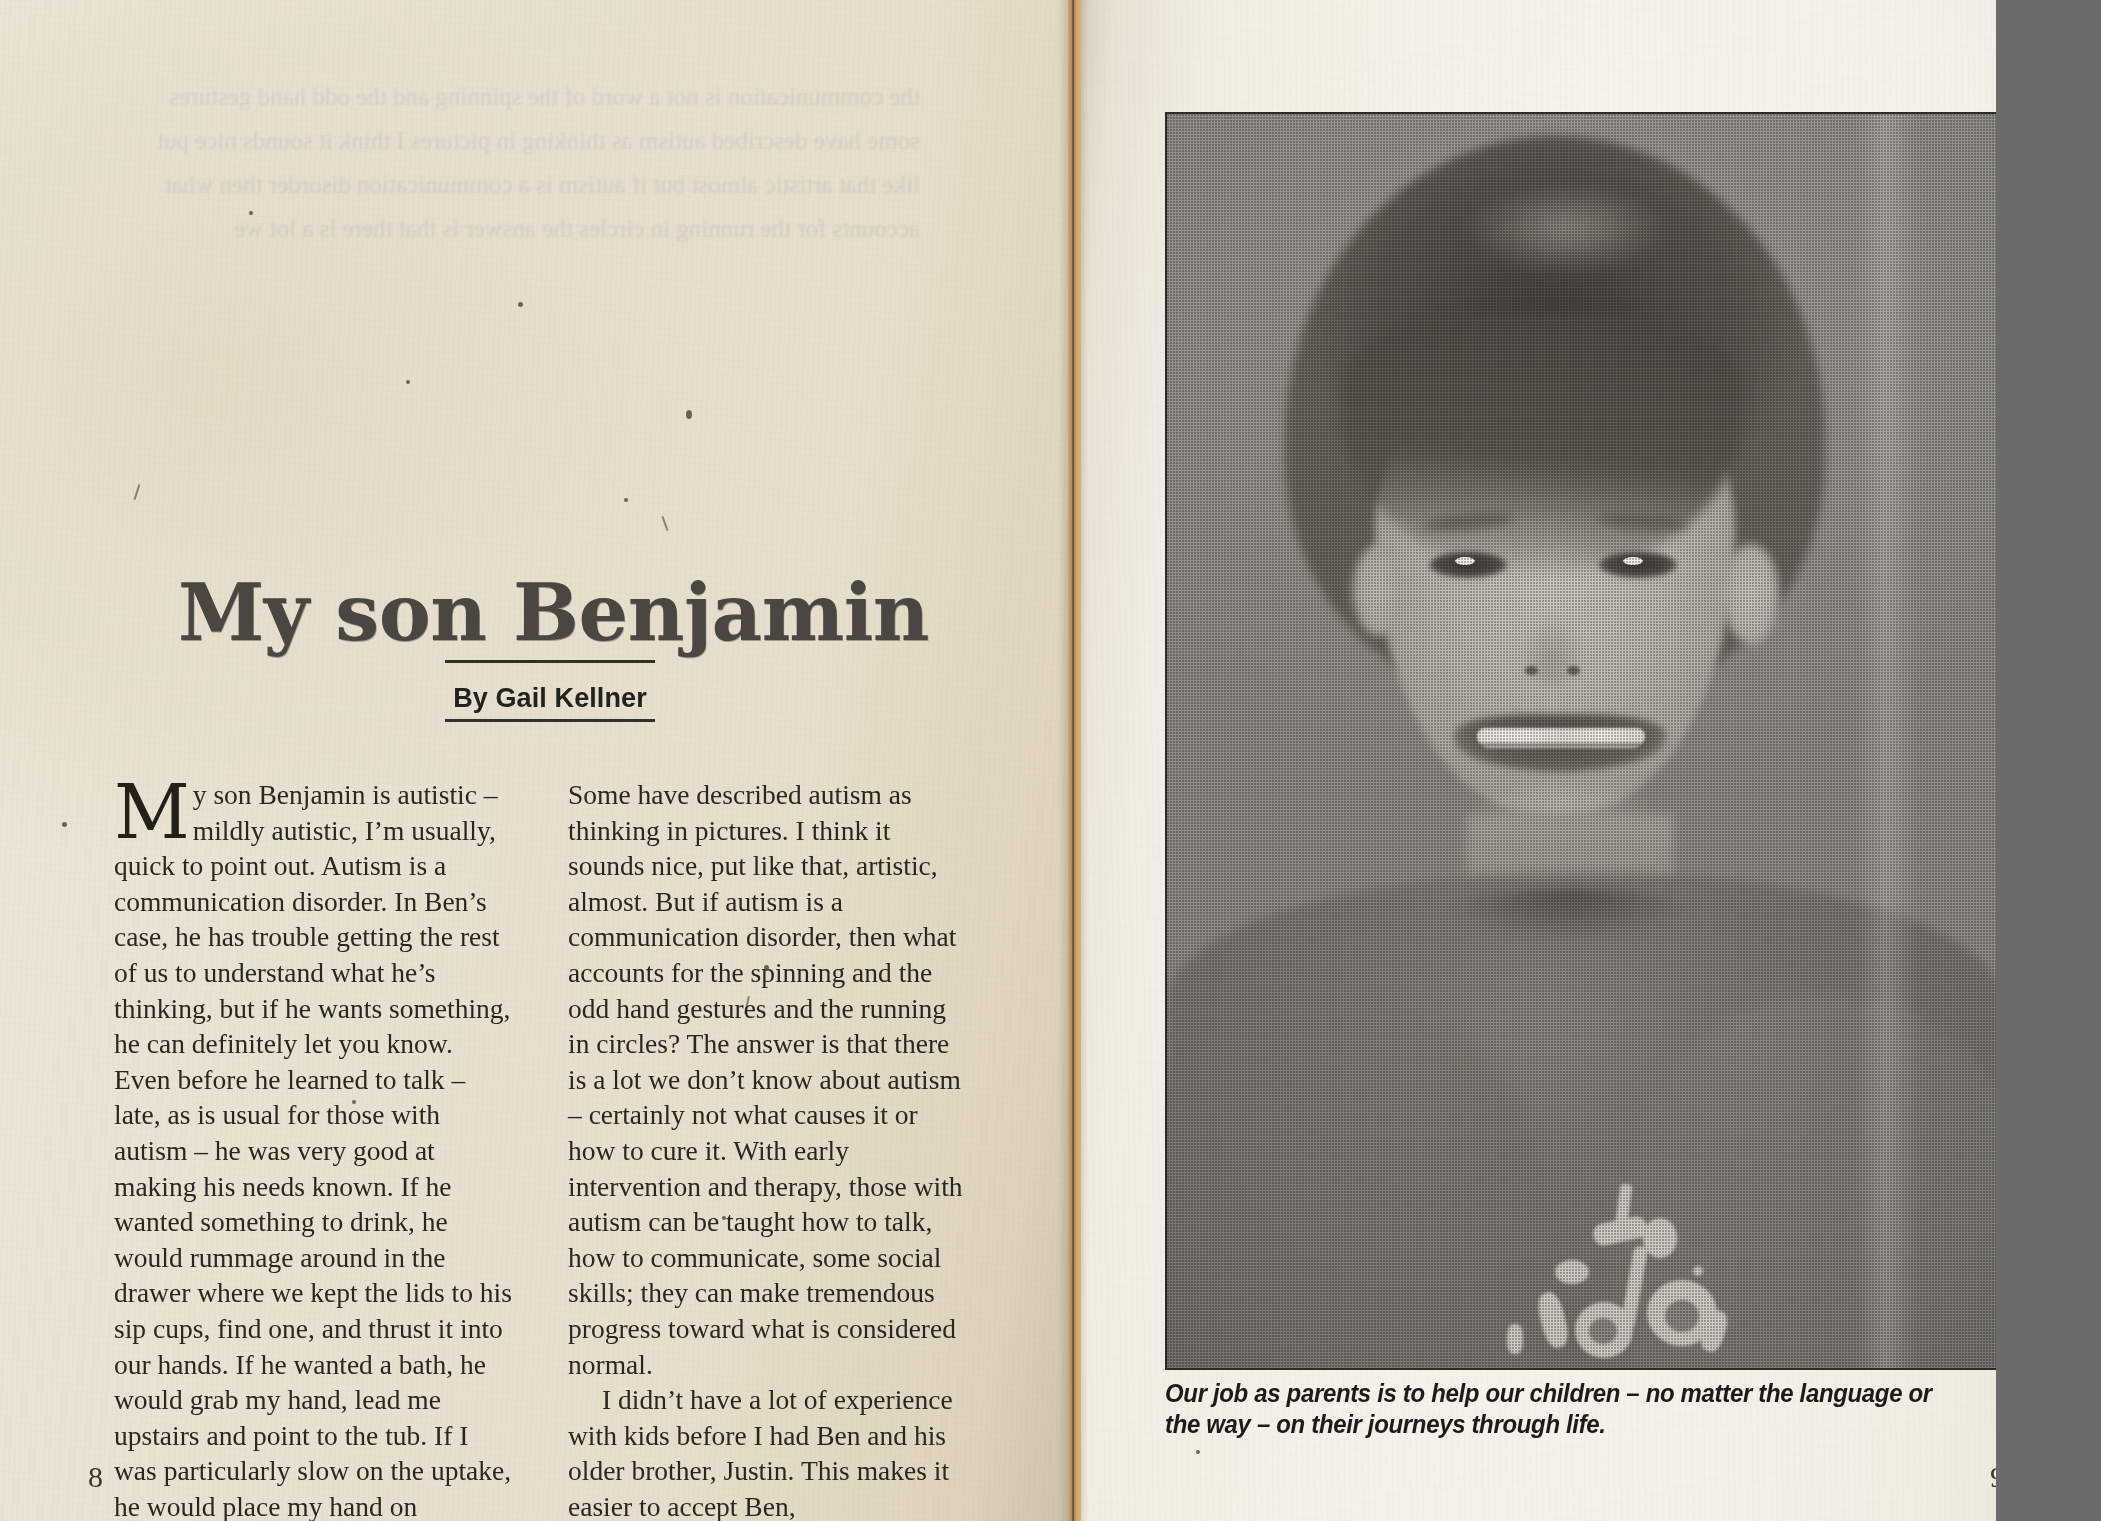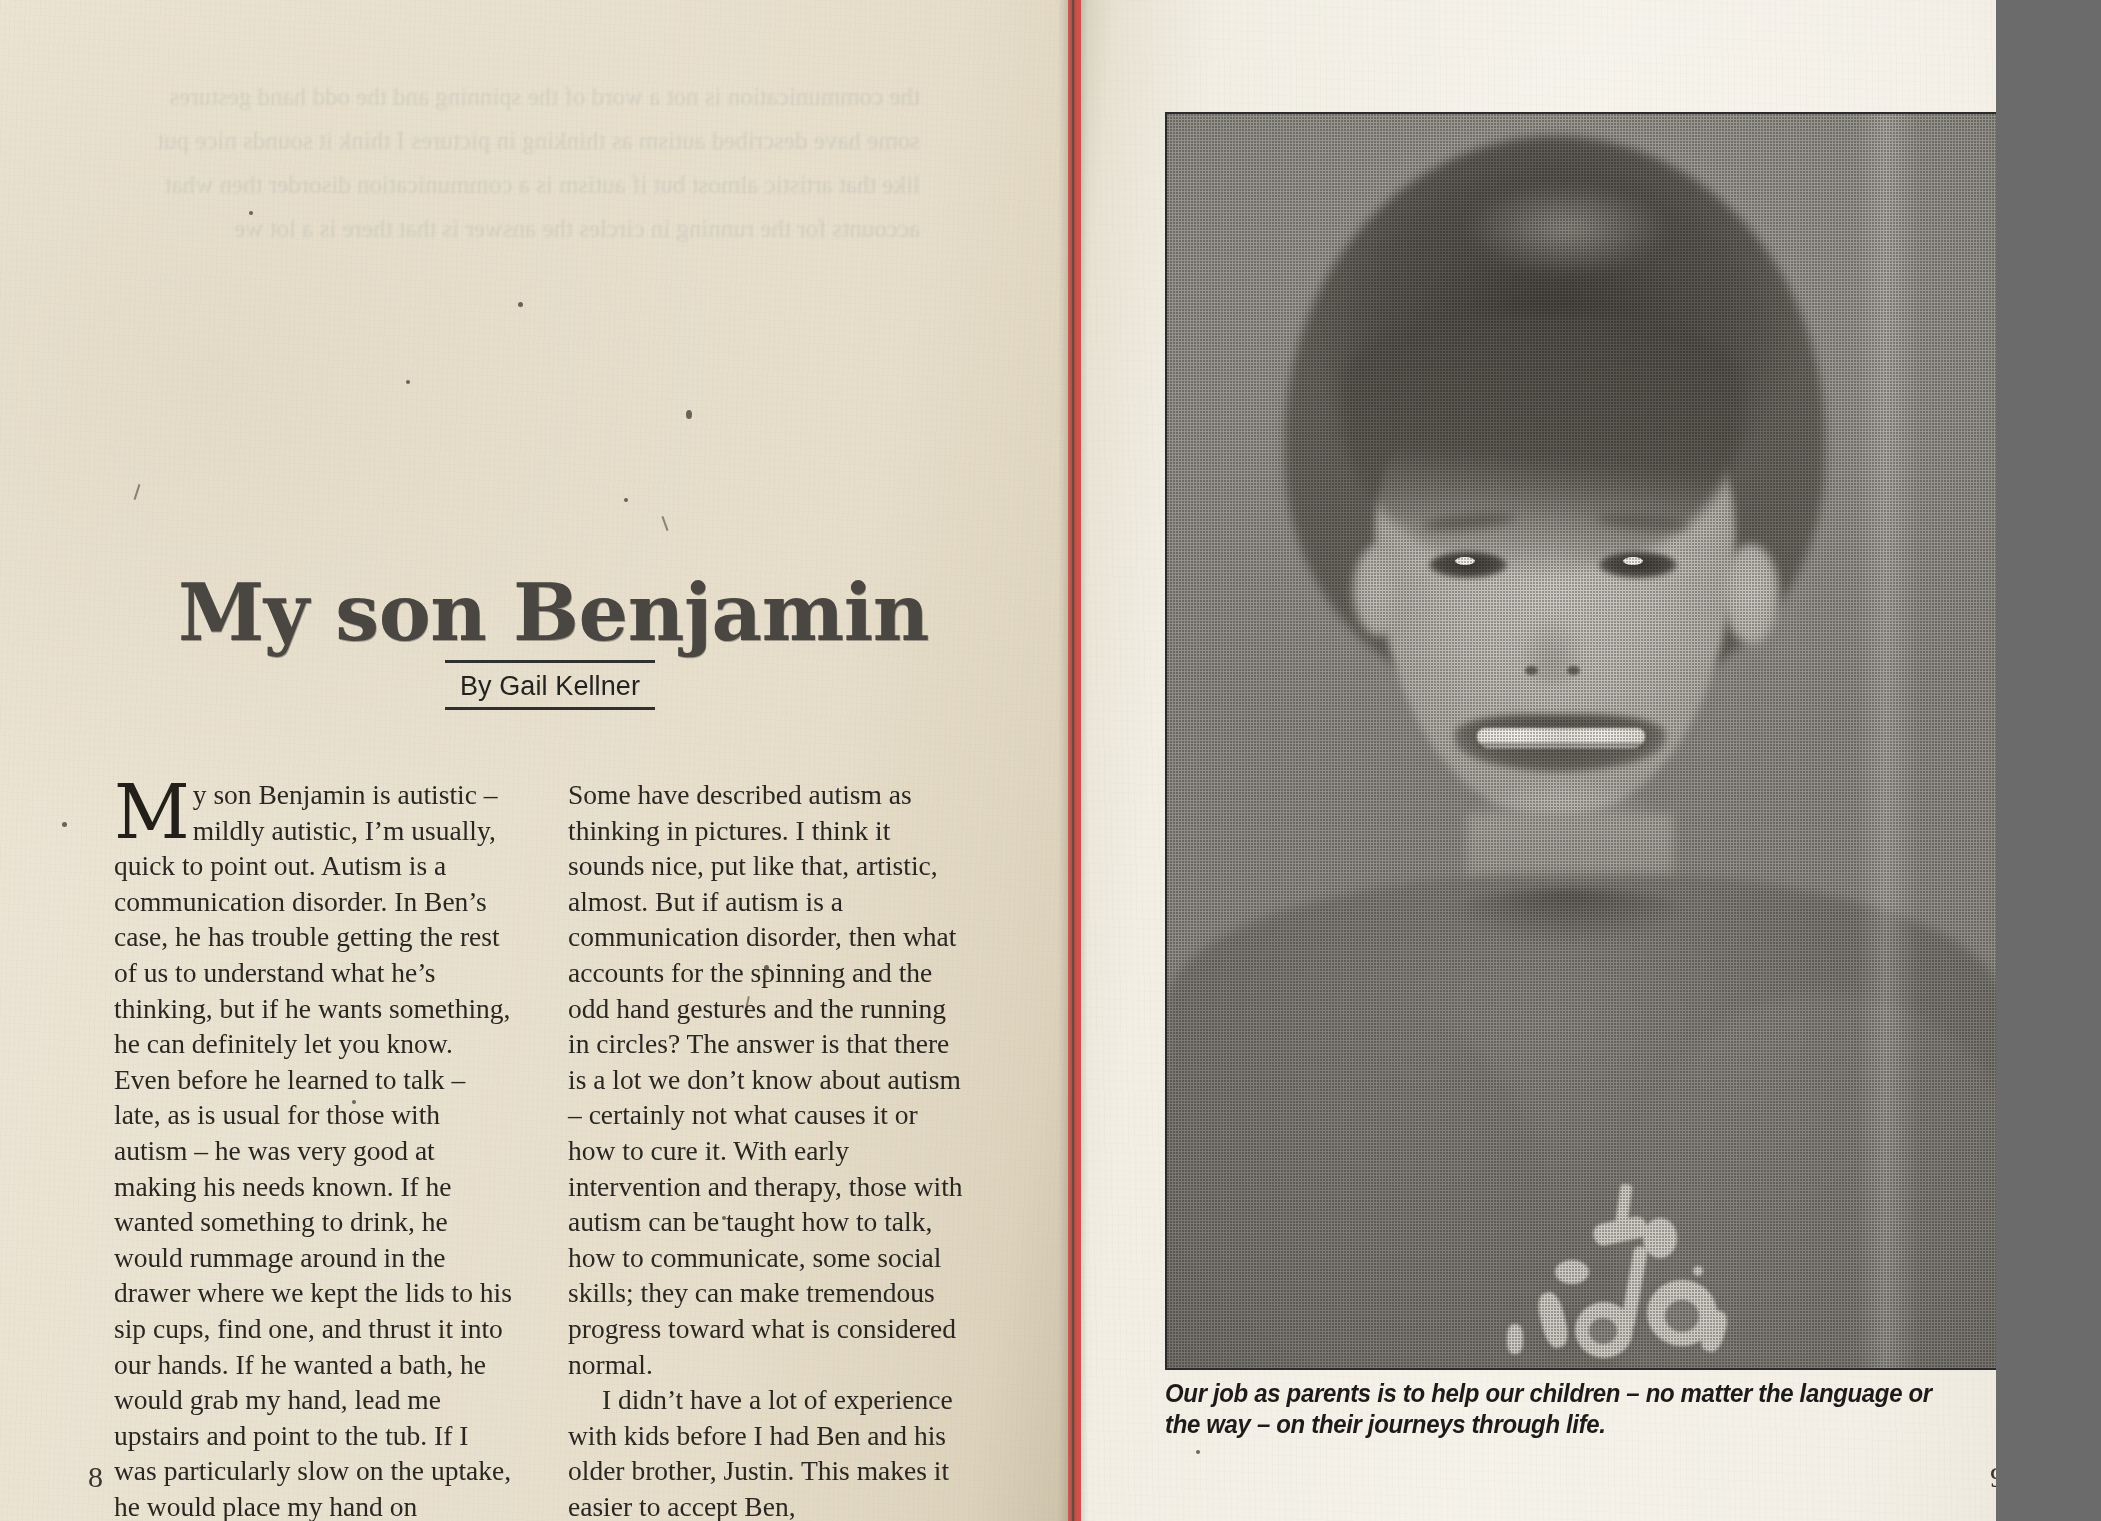--- a/index.html
+++ b/index.html
@@ -5,21 +5,21 @@
   html, body {
     margin: 0;
     padding: 0;
     background: #6b6b6b;
   }
   .spread {
     position: relative;
     width: 1996px;
     height: 1521px;
     overflow: hidden;
-    background: #ef4444;
+    background: #fdba74;
     font-family: "Liberation Serif", serif;
   }
 
   
   .page-left {
     position: absolute;
     left: 0; top: 0;
     width: 1068px; height: 1521px;
     background:
       radial-gradient(ellipse 900px 700px at 20% 25%, rgba(222,212,190,0.55) 0%, rgba(222,212,190,0) 70%),
@@ -108,24 +108,24 @@
     text-align: center;
   }
   .byline-rule {
     height: 3px;
     background: #30302e;
     width: 100%;
   }
   .byline-rule.bottom { height: 3px; margin-top: 2px; }
   .byline-text {
     font-family: "Liberation Sans", sans-serif;
-    font-weight: 400;
+    font-weight: 700;
     font-size: 27px;
     color: #222220;
-    padding: 8px 0 3px 0;
+    padding: 20px 0 3px 0;
     letter-spacing: 0.1px;
   }
 
   
   .col {
     position: absolute;
     font-family: "Liberation Serif", serif;
     font-size: 27.5px;
     line-height: 35.6px;
     color: #2a2723;

